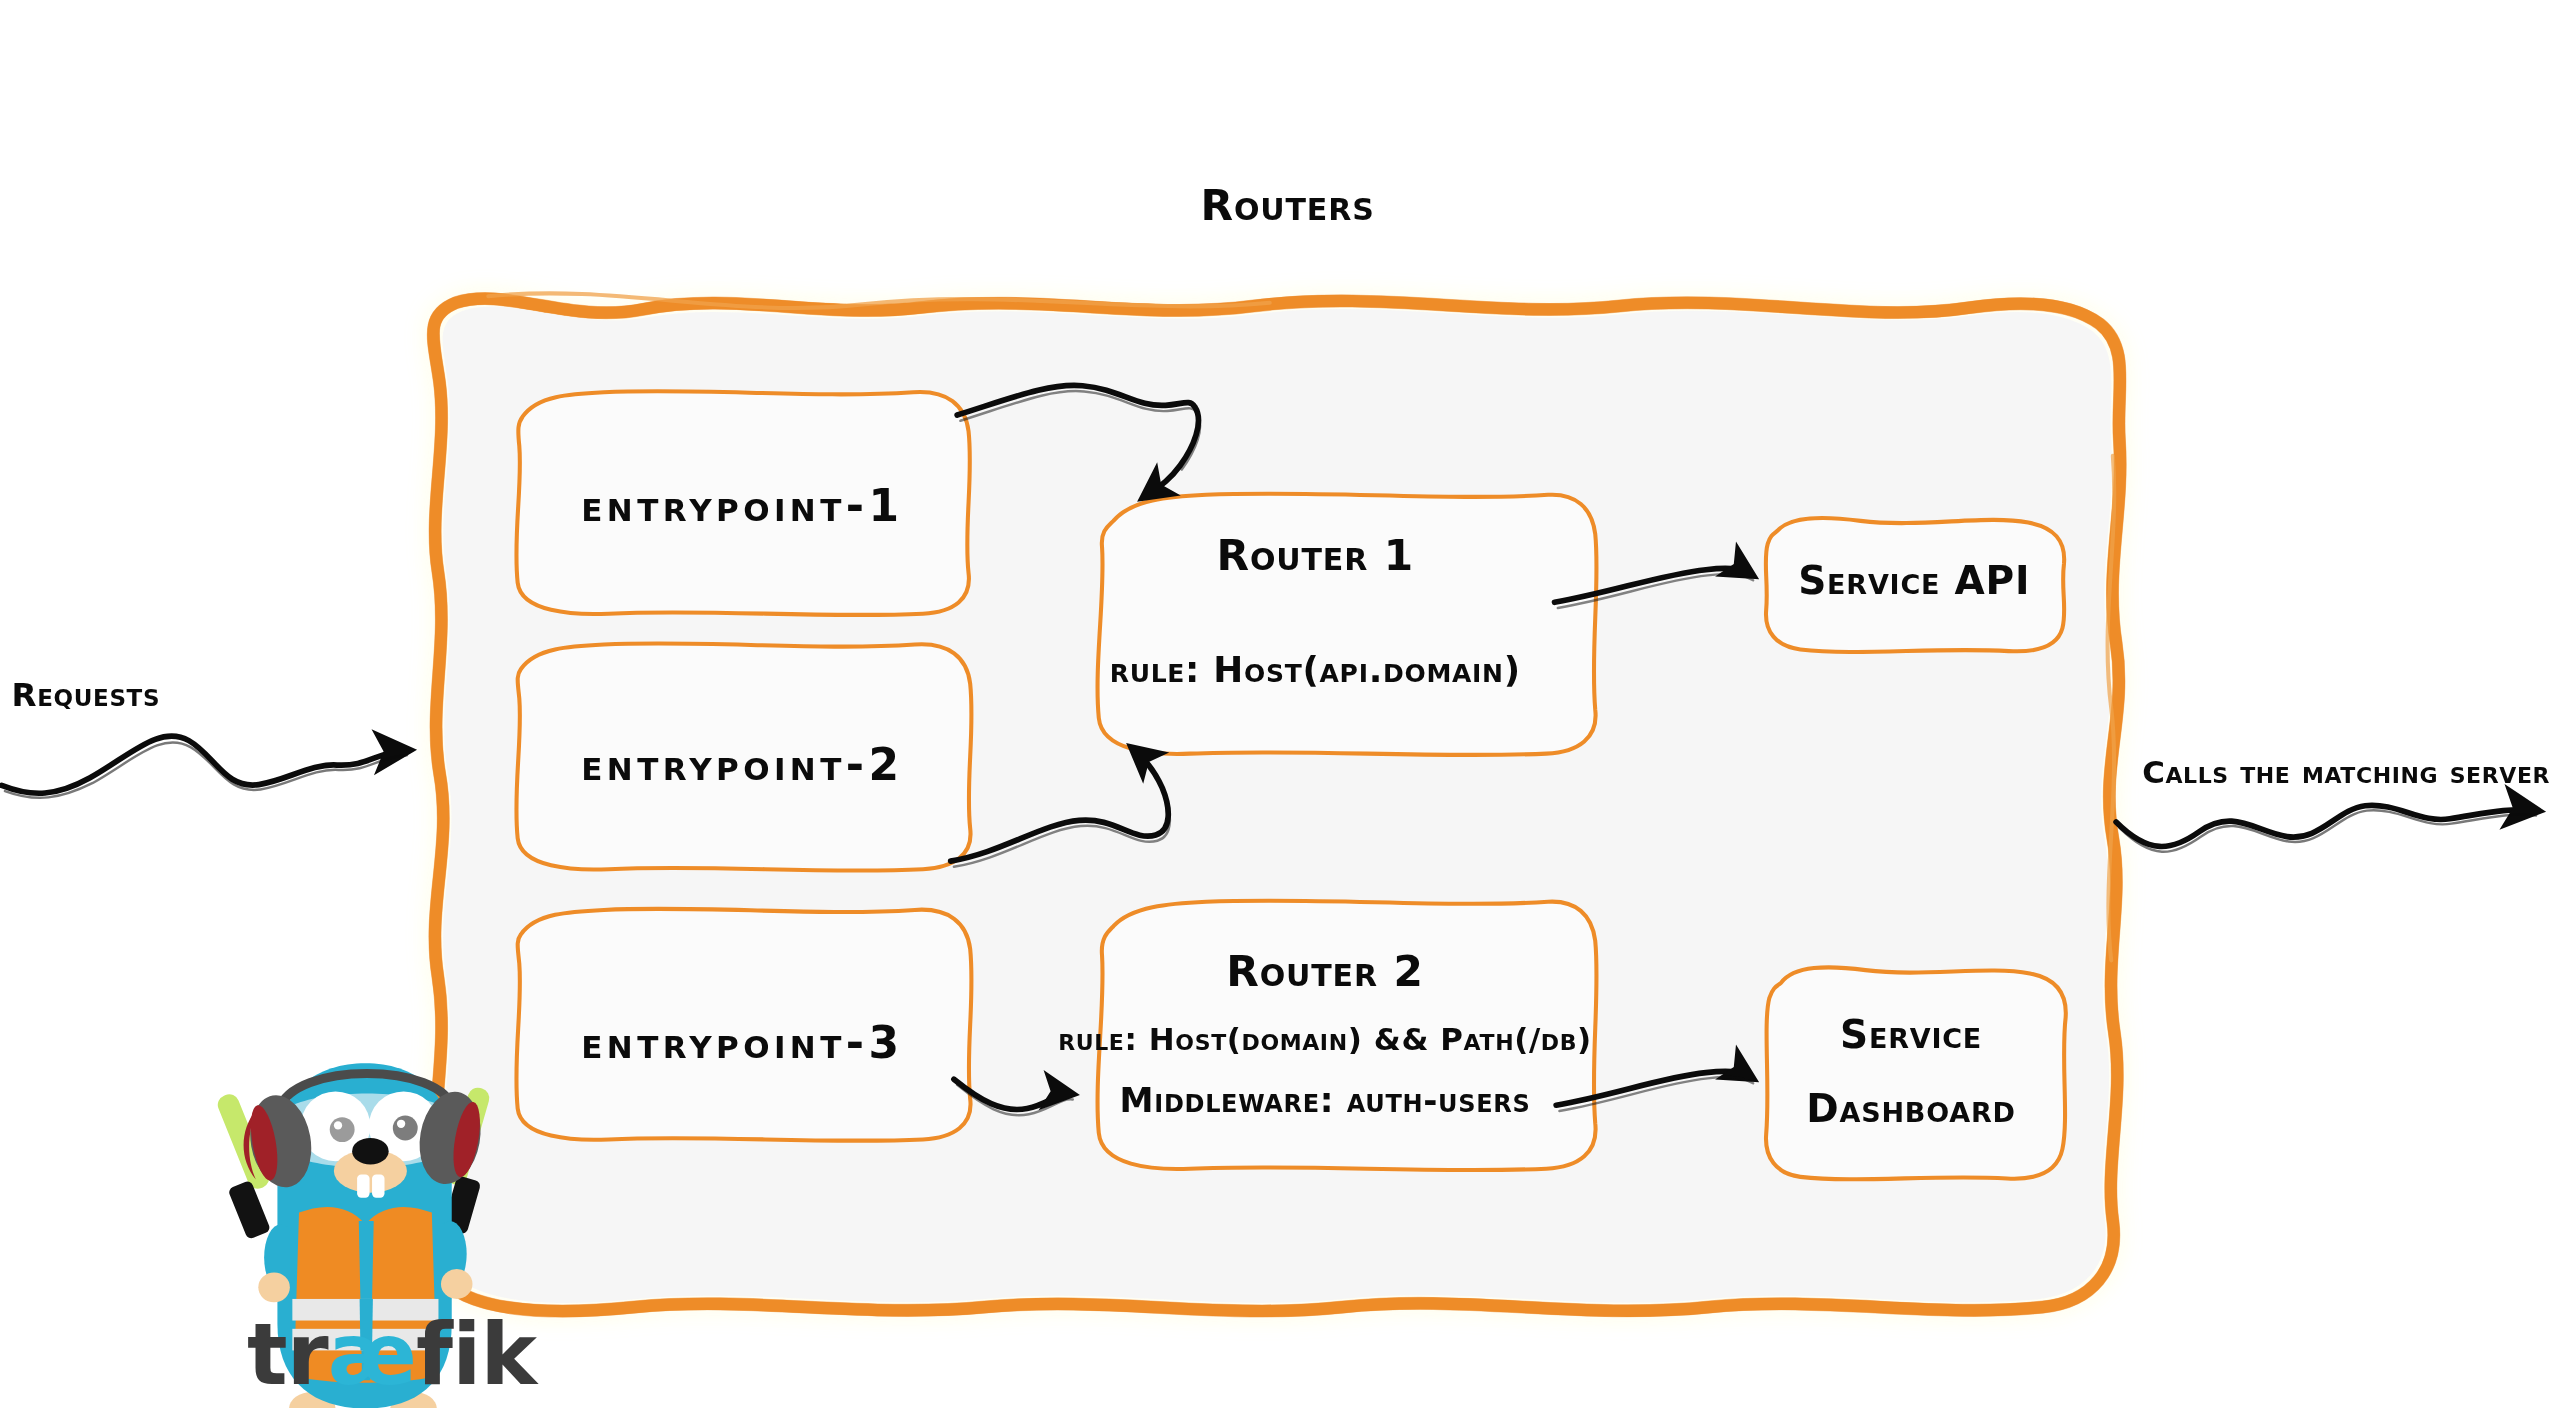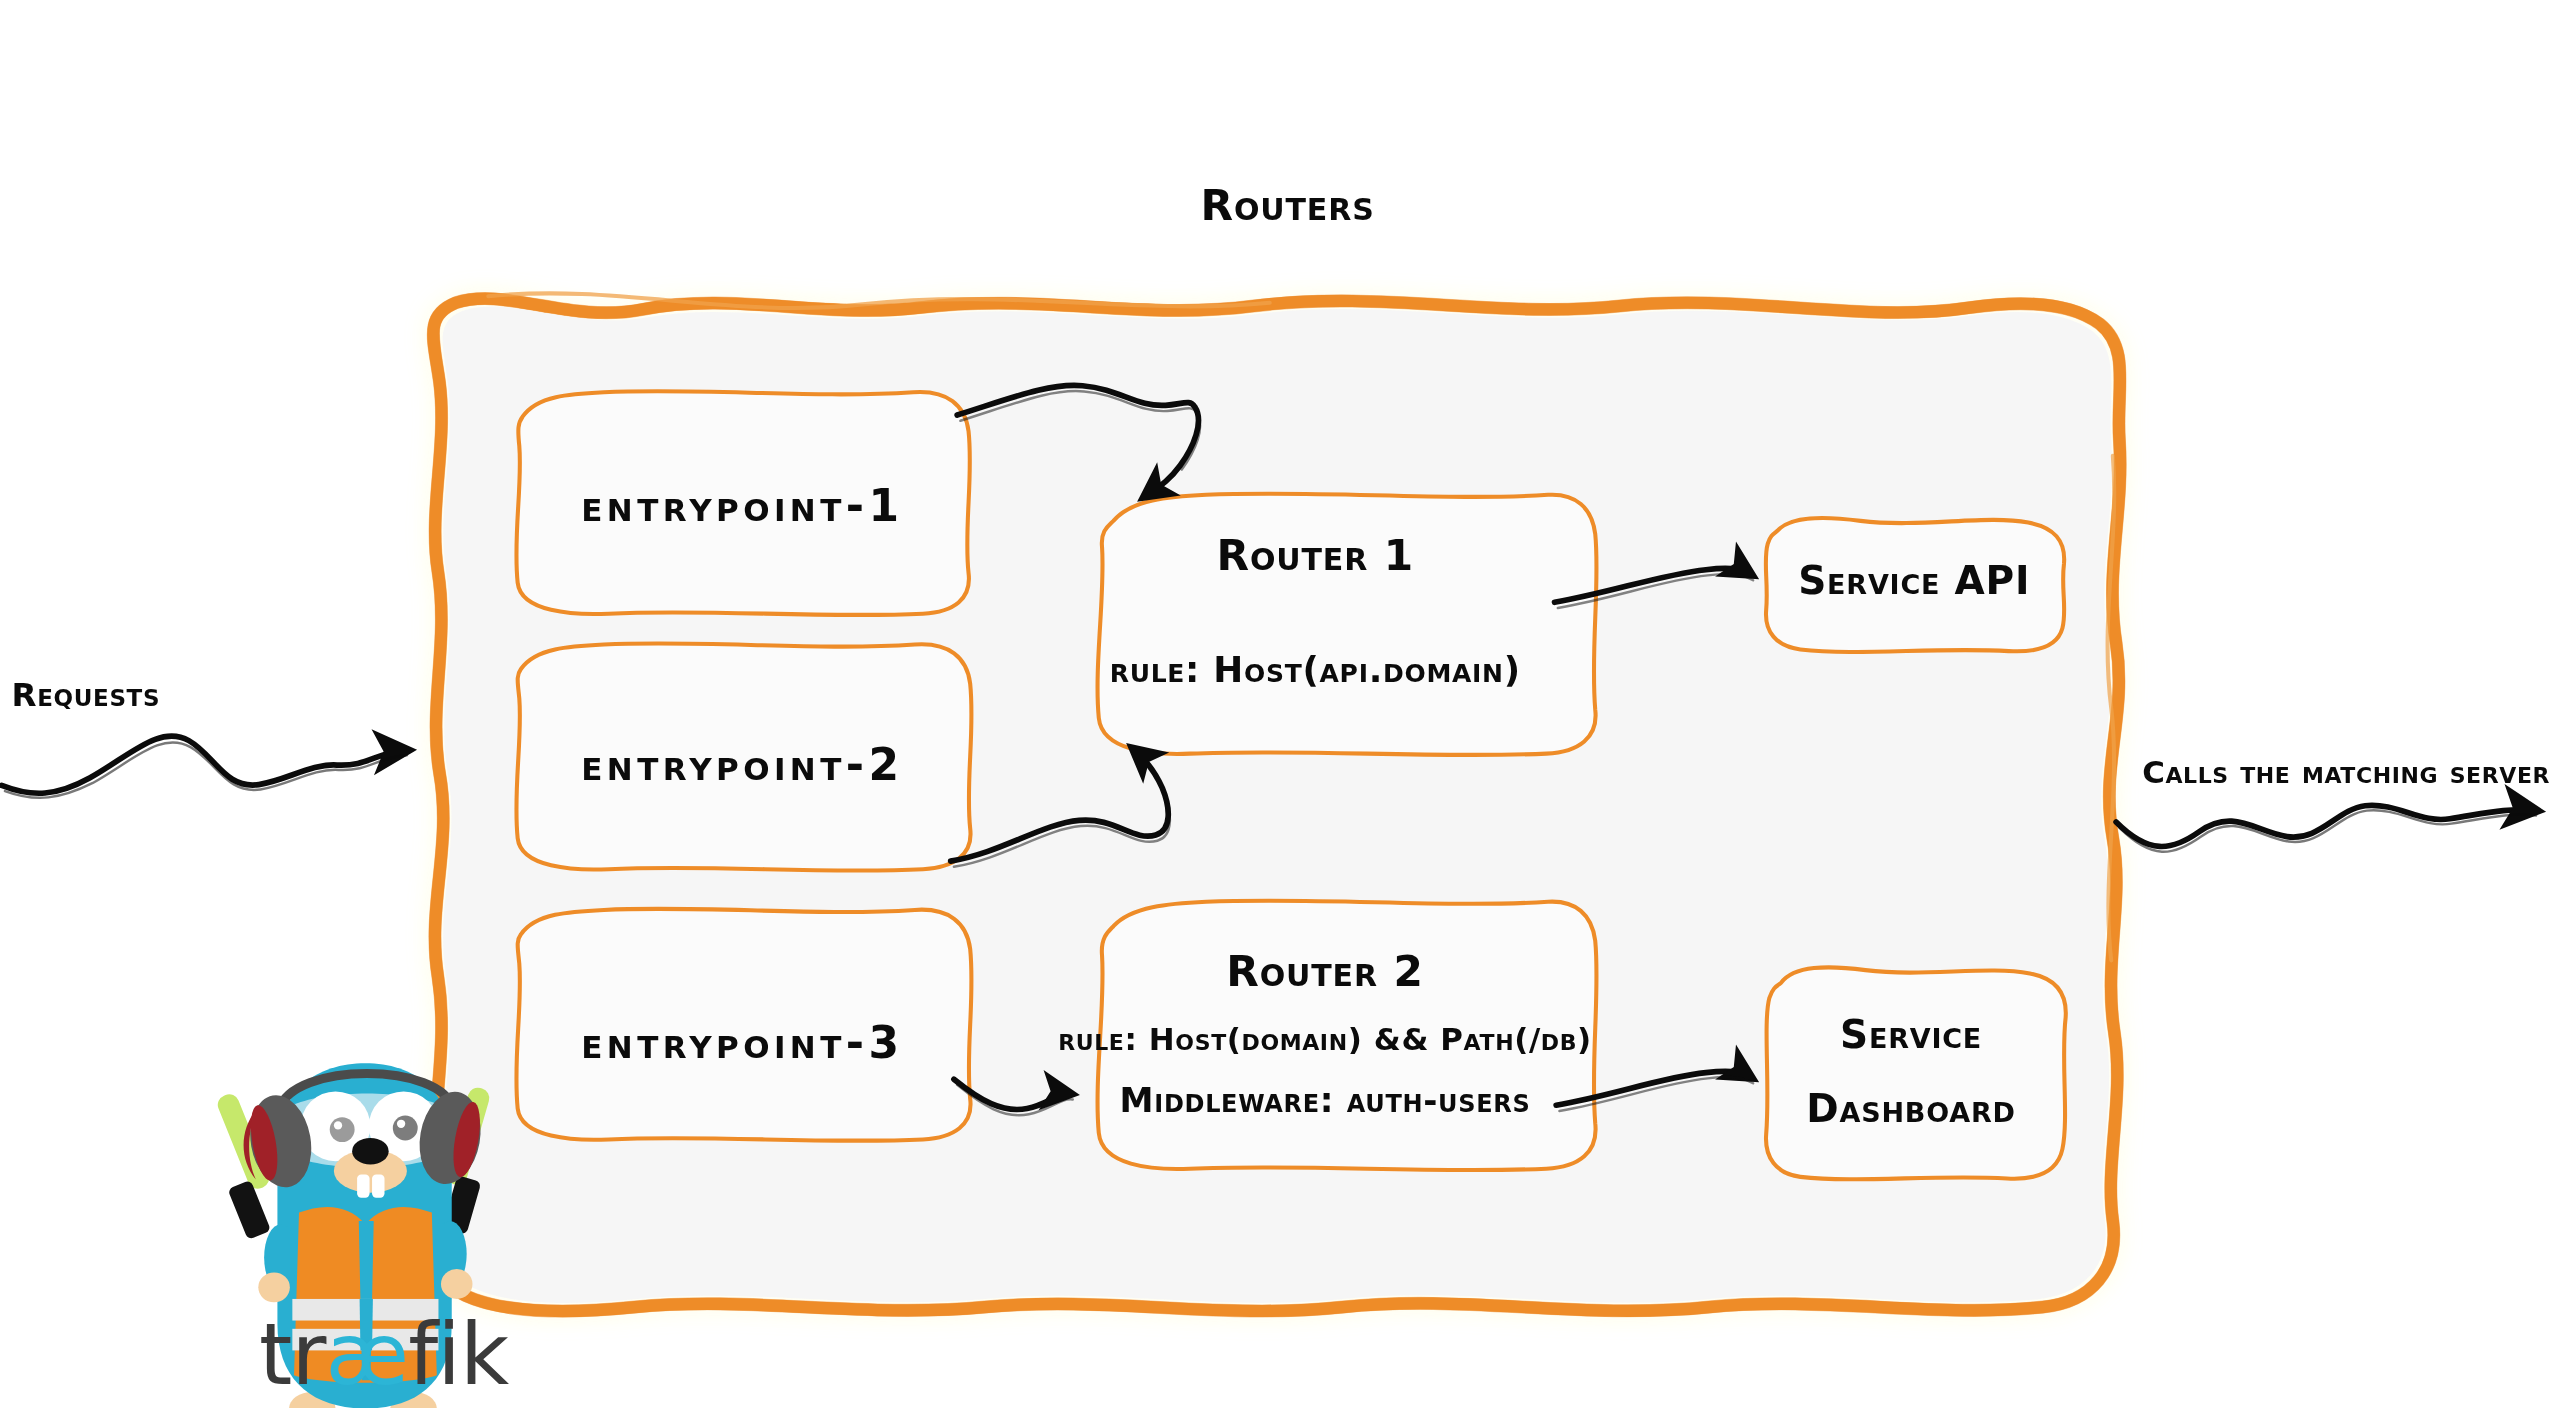--- a/index.html
+++ b/index.html
@@ -25,23 +25,23 @@
   .t-router{font-size:52px;}
   .t-rule{font-size:44px;}
   .t-rule-sm{font-size:38px;}
   .t-mid{font-size:42px;letter-spacing:0.02em;}
   .t-svc{font-size:48px;}
   .t-side{font-size:40px;}
   .t-side-r{font-size:38px;}
 
   
   #wordmark{
-    position:absolute;left:259px;top:1312px;
+    position:absolute;left:247px;top:1312px;
     font-family:"DejaVu Sans",sans-serif;
-    font-size:85px;font-weight:400;letter-spacing:-0.01em;
+    font-size:85px;font-weight:700;letter-spacing:-0.01em;
     color:#3b3b3b;line-height:1;
   }
   #wordmark .ae{color:#2CB5D6;}
 </style>
 </head>
 <body>
 
 <div id="stage">
 
   <svg id="scene" viewBox="0 0 3165 1730" xmlns="http://www.w3.org/2000/svg">

